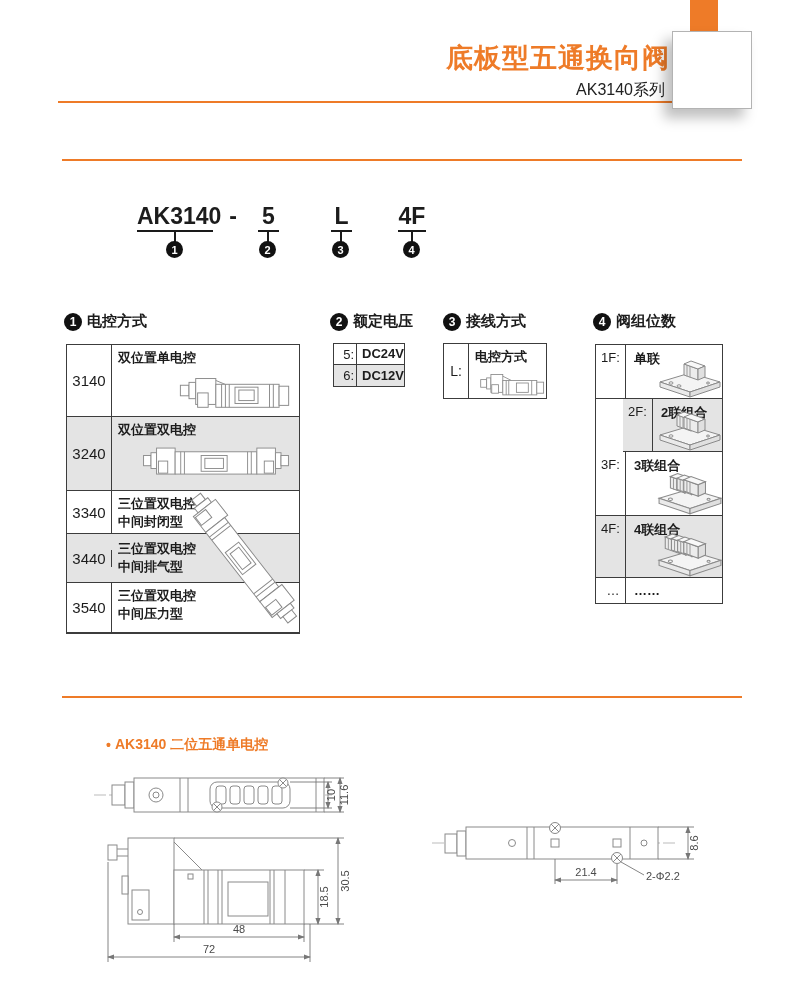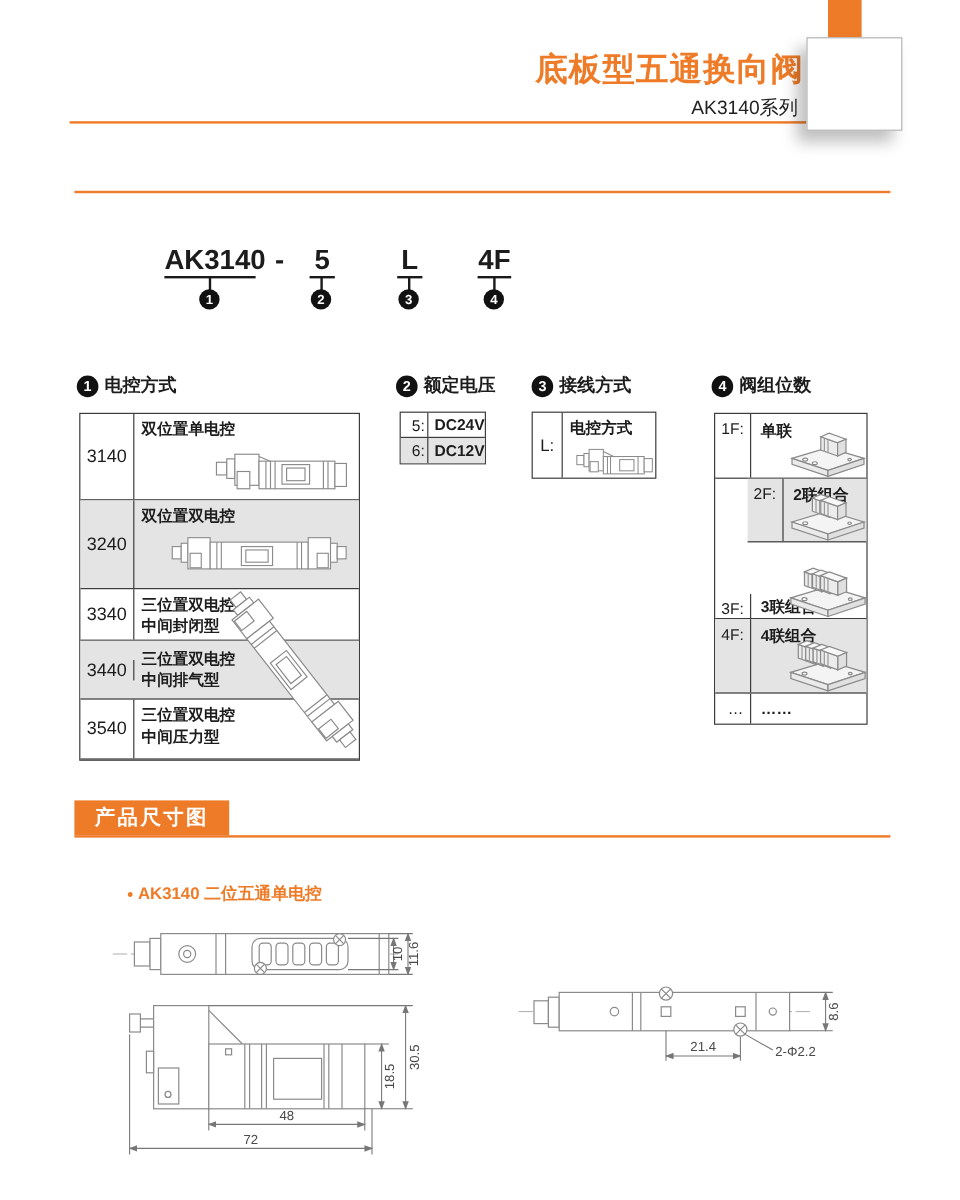--- a/index.html
+++ b/index.html
@@ -291,21 +291,21 @@
             <g>
                 <polygon points="26,12 40,17 40,28 26,23" fill="#ececec"></polygon>
                <polygon points="26,12 33,9 47,14 40,17" fill="#f8f8f8"></polygon>
                <polygon points="40,17 47,14 47,25 40,28" fill="#e0e0e0"></polygon>
                <path d="M29 13.5 V24.5 M32 14.5 V25.5" stroke="#9a9a9a" fill="none"></path>
               </g>
           </g>
         </svg>
       </div>
     </div>
-    <div class="trow" style="height:64px;align-items:flex-end;">
+    <div class="trow" style="height:64px;">
       <div class="tcode">3F:</div>
       <div class="tdesc">
         <span>3联组合</span>
         <svg class="art t4-art" width="66" height="50" viewBox="0 0 64 48">
           <g stroke="#8a8a8a" stroke-width="1">
             <polygon points="2,32 32,42 62,32 32,23" fill="#f4f4f4"></polygon>
             <polygon points="2,32 2,37 32,47 32,42" fill="#eaeaea"></polygon>
             <polygon points="32,42 32,47 62,37 62,32" fill="#e0e0e0"></polygon>
             <ellipse cx="13" cy="33" rx="2" ry="1.2" fill="#fff"></ellipse>
               <ellipse cx="50" cy="33" rx="1.5" ry="1" fill="#fff"></ellipse>
@@ -369,21 +369,20 @@
           </g>
         </svg>
       </div>
     </div>
     <div class="trow">
       <div class="tcode">…</div>
       <div class="tdesc">……</div>
     </div>
   </div>
 
-  <div class="abs badge" style="left:62px;top:667px;width:129px;">产品尺寸图</div>
   <div class="abs badge-rule" style="top:696px;"></div>
 
   <div class="abs bullet-label">
     <span>•</span>
     <span>AK3140 二位五通单电控</span>
   </div>
 
   <svg class="abs" style="left:92px;top:762px;" width="258" height="66" viewBox="0 0 258 66">
     <defs>
       <marker id="tv-a" markerWidth="8" markerHeight="6" refX="7" refY="3" orient="auto-start-reverse">

